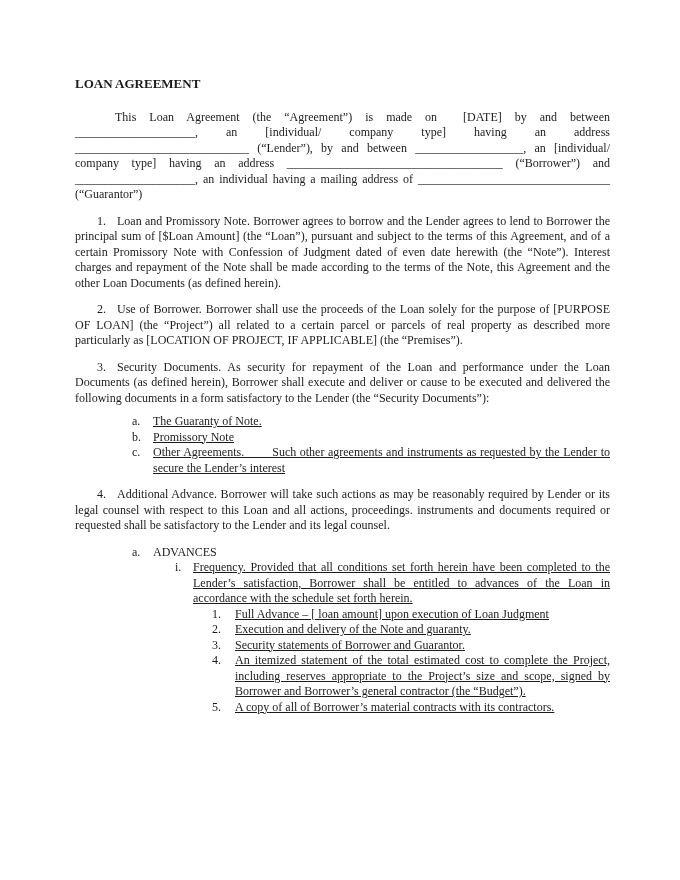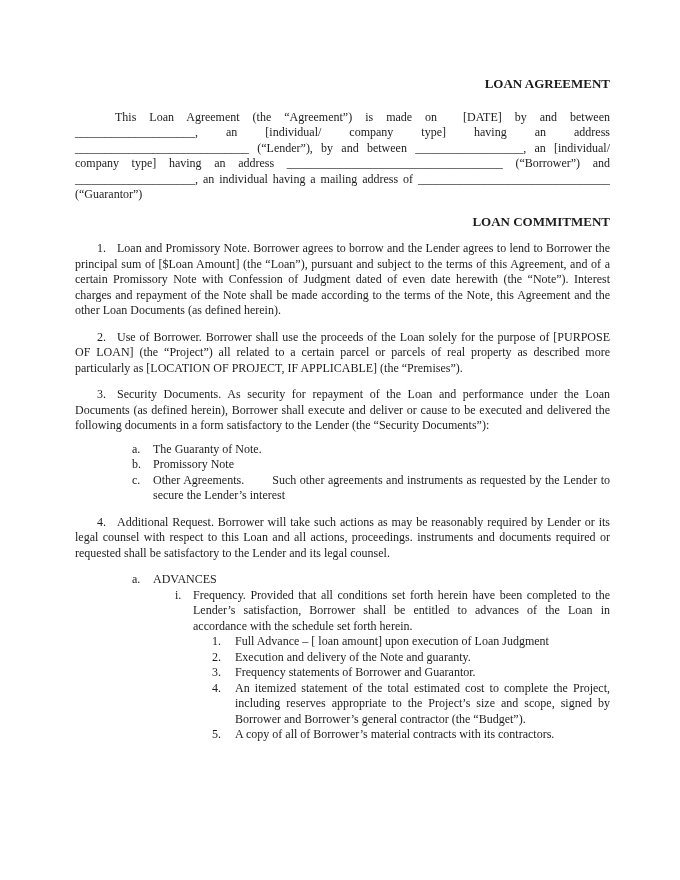--- a/index.html
+++ b/index.html
@@ -18,59 +18,58 @@
   }
   .page {
     box-sizing: border-box;
     width: 680px;
     height: 880px;
     padding: 76px 70px 0 75px;
   }
   h1.doc-title, h2.doc-heading {
     font-size: 13px;
     font-weight: bold;
-    text-align: right;
+    text-align: left;
     line-height: 15.5px;
   }
   h1.doc-title { margin: 0 0 18px 0; }
   h2.doc-heading { margin: 11px 0 12px 0; }
   p.intro {
     margin: 0;
     text-align: justify;
     text-indent: 40px;
     font-family: Liberation Serif, serif;
   }
   p.sect {
     margin: 11px 0 0 0;
     text-align: justify;
     text-indent: 22px;
   }
   .num { margin-right: 11px; }
   .u { }
   .row { display: flex; margin: 0; }
   .row .marker { flex: 0 0 21px; }
-  .row .text { flex: 1 1 auto; text-align: justify; }
+  .row .text { flex: 1 1 auto; text-align: justify; text-decoration: underline; }
   .seclist { margin: 8px 0 0 57px; }
   .adv-head { margin: 11px 0 0 57px; }
   .adv-head .headtext { flex: 1 1 auto; }
   .adv-list { margin: 0 0 0 100px; }
   .adv-list .marker { flex: 0 0 18px; }
   .sub-list { margin: 0 0 0 137px; }
   .sub-list .marker { flex: 0 0 23px; }
 </style>
 </head>
 <body>
 
 <div class="page">
 
   <h1 class="doc-title">LOAN AGREEMENT</h1>
 
   <p class="intro">This Loan Agreement (the “Agreement”) is made on &nbsp;[DATE] by and between ____________________, an [individual/ company type] having an address _____________________________ (“Lender”), by and between __________________, an [individual/ company type] having an address ____________________________________ (“Borrower”) and ____________________, an individual having a mailing address of ________________________________ (“Guarantor”)</p>
 
-  <h2 class="doc-heading">LOAN COMMITMENT</h2>
 
   <p class="sect"><span class="num">1.</span><span class="u">Loan and Promissory Note</span><span>. Borrower agrees to borrow and the Lender agrees to lend to Borrower the principal sum of [$Loan Amount] (the “Loan”), pursuant and subject to the terms of this Agreement, and of a certain Promissory Note with Confession of Judgment dated of even date herewith (the “Note”). Interest charges and repayment of the Note shall be made according to the terms of the Note, this Agreement and the other Loan Documents (as defined herein).</span></p>
 
   <p class="sect"><span class="num">2.</span><span class="u">Use of Borrower</span><span>. Borrower shall use the proceeds of the Loan solely for the purpose of [PURPOSE OF LOAN] (the “Project”) all related to a certain parcel or parcels of real property as described more particularly as [LOCATION OF PROJECT, IF APPLICABLE] (the “Premises”).</span></p>
 
   <p class="sect"><span class="num">3.</span><span class="u">Security Documents</span><span>. As security for repayment of the Loan and performance under the Loan Documents (as defined herein), Borrower shall execute and deliver or cause to be executed and delivered the following documents in a form satisfactory to the Lender (the “Security Documents”):</span></p>
 
   <div class="seclist">
     <div class="row">
         <span class="marker">a.</span>
@@ -79,21 +78,21 @@
     <div class="row">
         <span class="marker">b.</span>
         <span class="text">Promissory Note</span>
       </div>
     <div class="row">
         <span class="marker">c.</span>
         <span class="text">Other Agreements.&nbsp;&nbsp;&nbsp;&nbsp;&nbsp;&nbsp;&nbsp; Such other agreements and instruments as requested by the Lender to secure the Lender’s interest</span>
       </div>
   </div>
 
-  <p class="sect"><span class="num">4.</span><span class="u">Additional Request</span><span>. Borrower will take such actions as may be reasonably required by Lender or its legal counsel with respect to this Loan and all actions, proceedings. instruments and documents required or requested shall be satisfactory to the Lender and its legal counsel.</span></p>
+  <p class="sect"><span class="num">4.</span><span class="u">Additional Advance</span><span>. Borrower will take such actions as may be reasonably required by Lender or its legal counsel with respect to this Loan and all actions, proceedings. instruments and documents required or requested shall be satisfactory to the Lender and its legal counsel.</span></p>
 
 
   <div class="row adv-head">
       <span class="marker">a.</span>
       <span class="headtext">ADVANCES</span>
     </div>
 
   <div class="adv-list">
     <div class="row">
         <span class="marker">i.</span>
@@ -105,21 +104,21 @@
     <div class="row">
         <span class="marker">1.</span>
         <span class="text">Full Advance – [ loan amount] upon execution of Loan Judgment</span>
       </div>
     <div class="row">
         <span class="marker">2.</span>
         <span class="text">Execution and delivery of the Note and guaranty.</span>
       </div>
     <div class="row">
         <span class="marker">3.</span>
-        <span class="text">Frequency statements of Borrower and Guarantor.</span>
+        <span class="text">Security statements of Borrower and Guarantor.</span>
       </div>
     <div class="row">
         <span class="marker">4.</span>
         <span class="text">An itemized statement of the total estimated cost to complete the Project, including reserves appropriate to the Project’s size and scope, signed by Borrower and Borrower’s general contractor (the “Budget”).</span>
       </div>
     <div class="row">
         <span class="marker">5.</span>
         <span class="text">A copy of all of Borrower’s material contracts with its contractors.</span>
       </div>
   </div>

